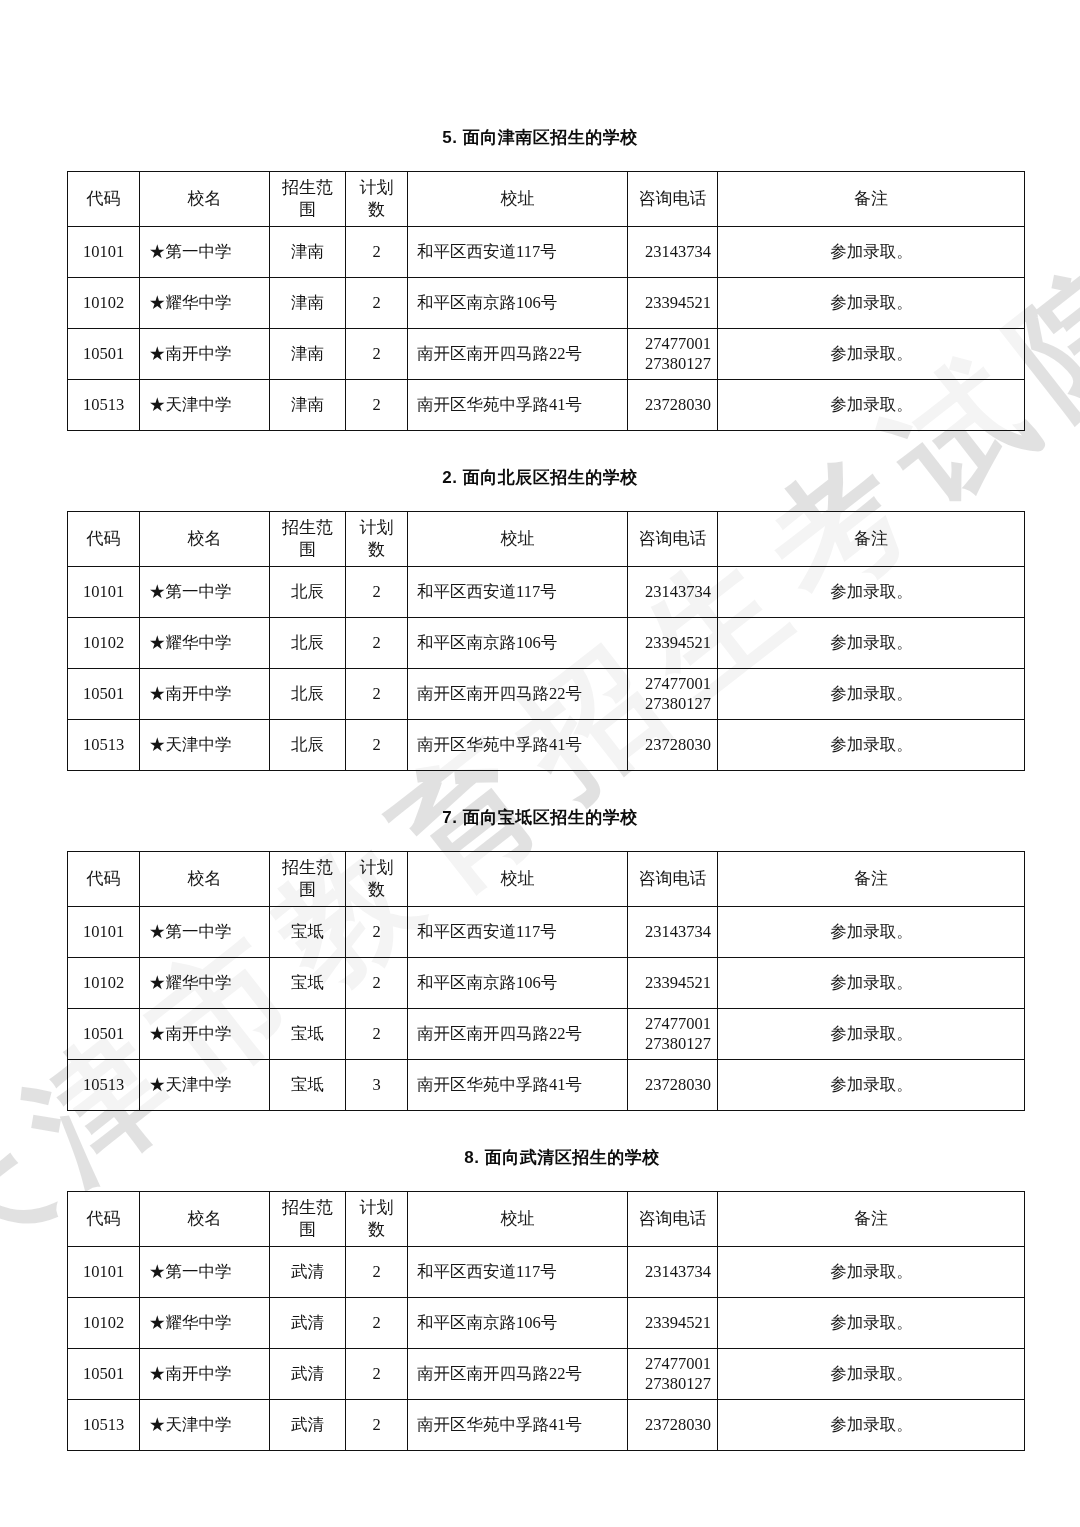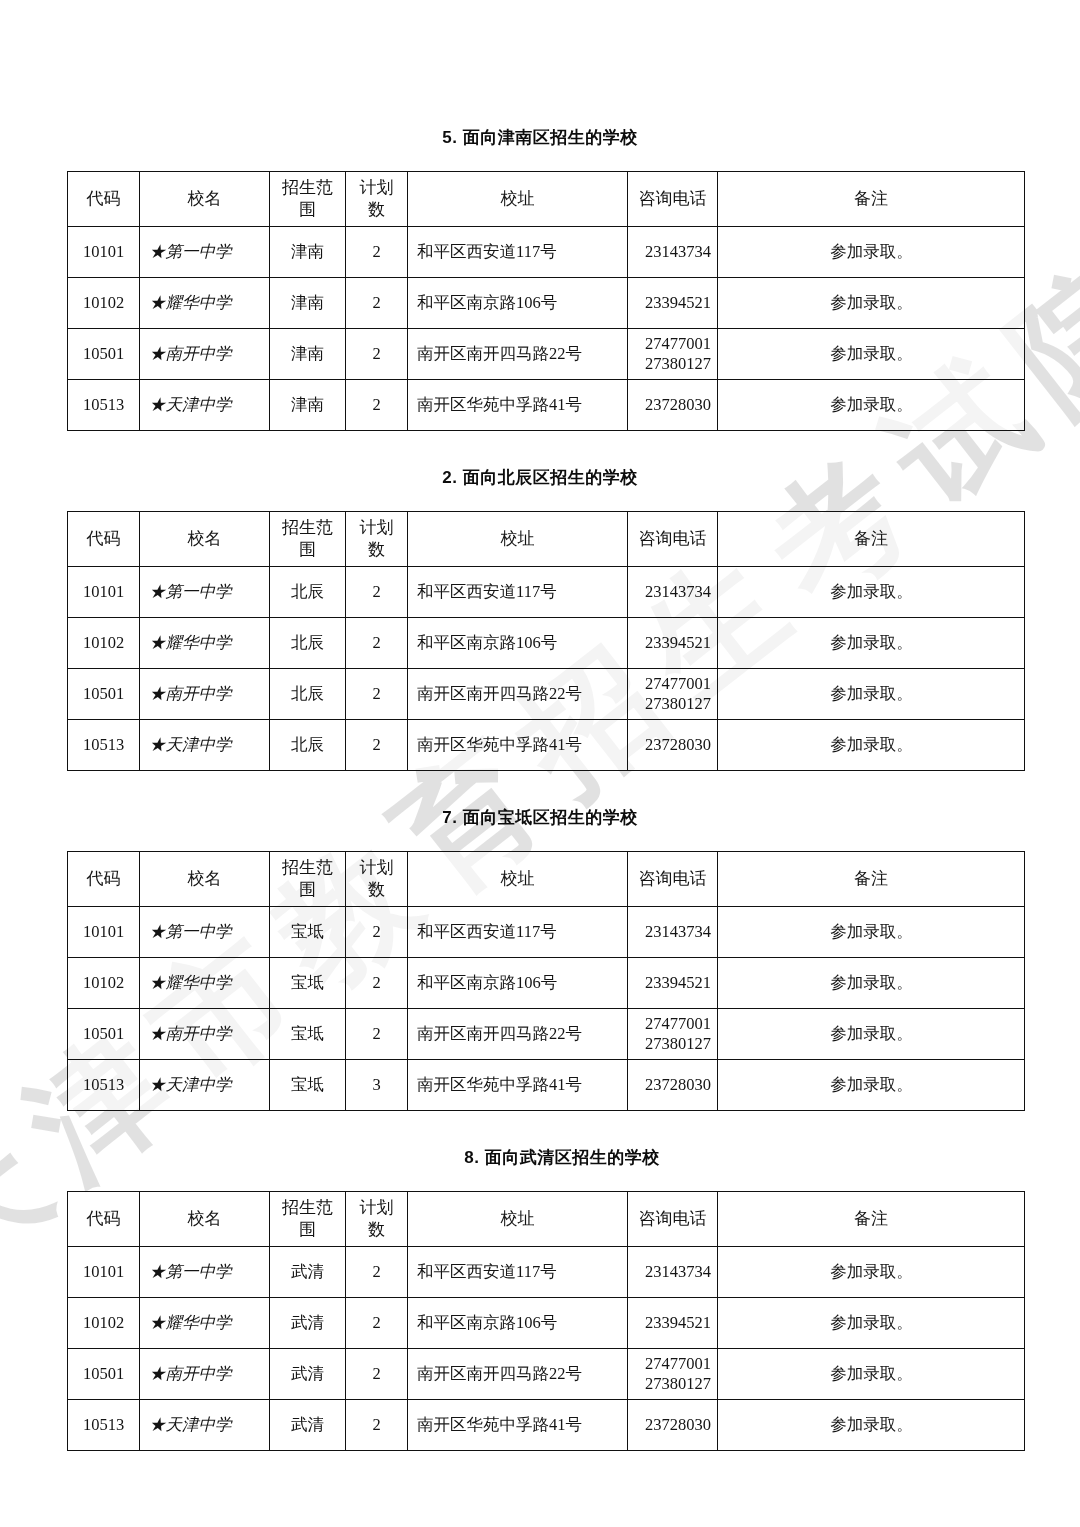--- a/index.html
+++ b/index.html
@@ -84,21 +84,21 @@
     text-align: center;
     vertical-align: middle;
     font-size: 17px;
   }
   table.sch tbody td {
     height: 50px;
     vertical-align: middle;
   }
   
   .c-code   { text-align: center; }
-  .c-name   { text-align: left;  padding-left: 9px !important; font-style: italic; }
+  .c-name   { text-align: left;  padding-left: 9px !important; }
   .c-scope  { text-align: center; }
   .c-plan   { text-align: center; }
   .c-addr   { text-align: left;  padding-left: 9px !important; }
   .c-phone  { text-align: right; font-size: 15.5px; }
   .c-note   { text-align: center;  padding-left: 7px !important; }
 
   .phone-lines { display: block; line-height: 1.22; }
   .phone-lines span { display: block; }
 
   

